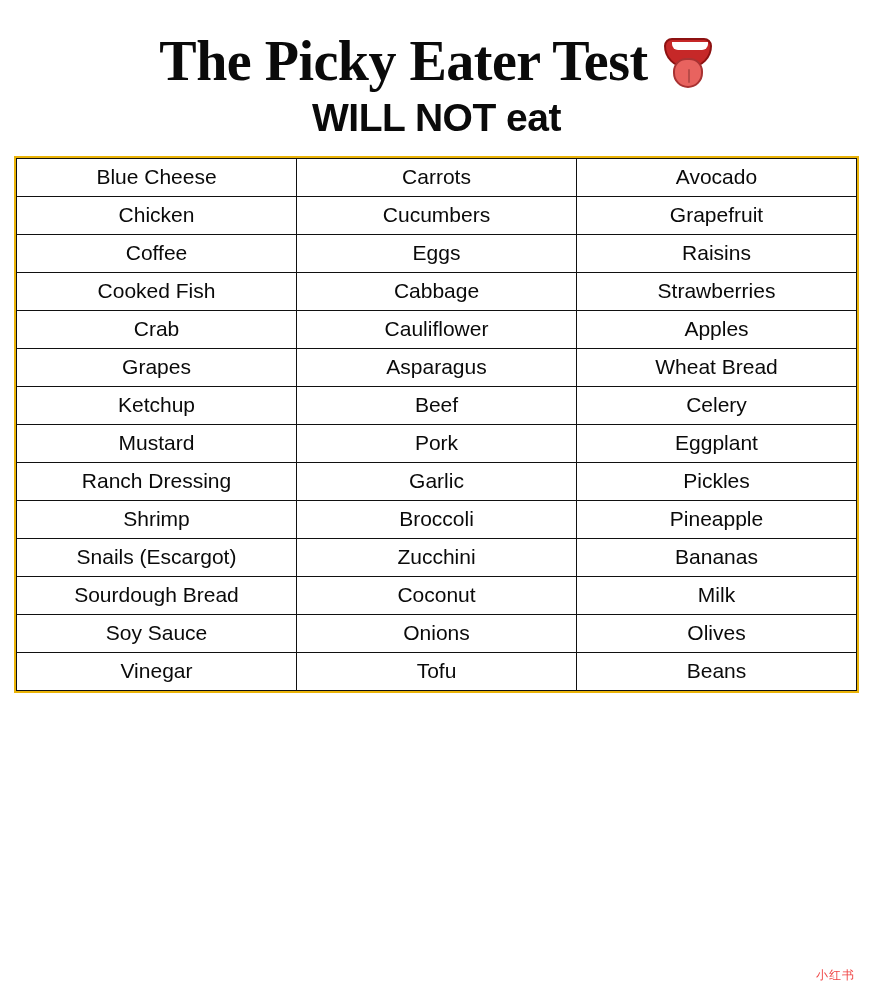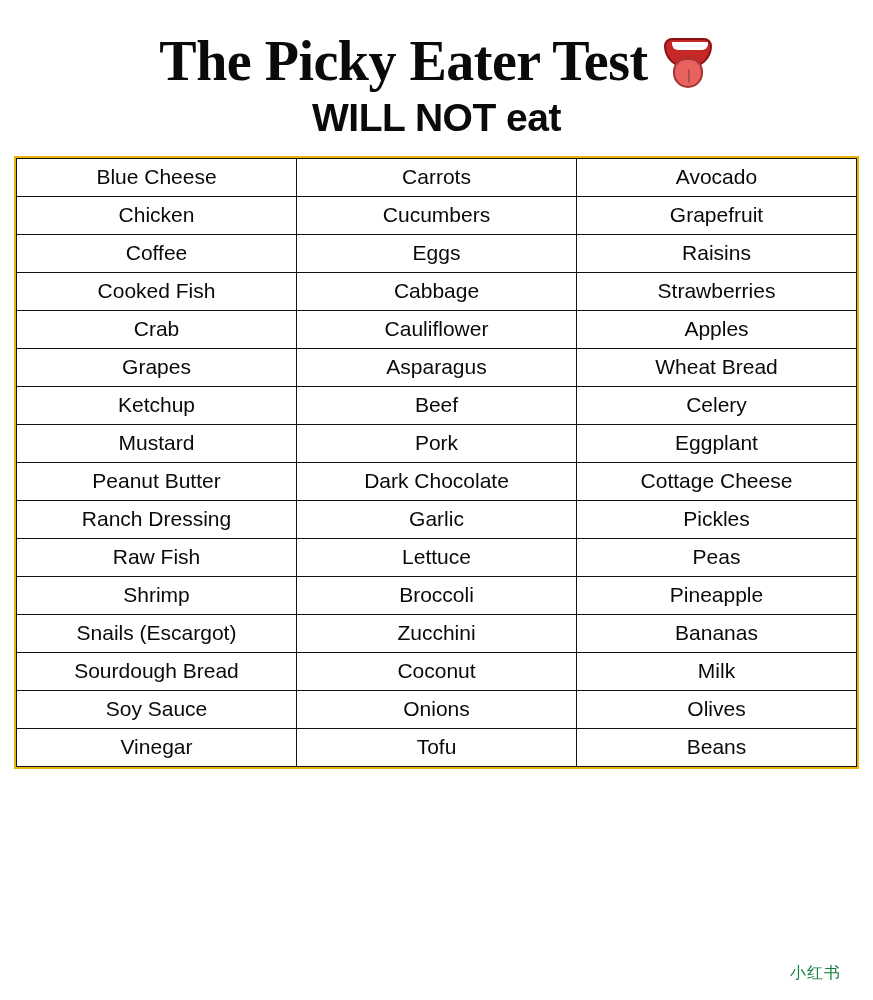--- a/index.html
+++ b/index.html
@@ -123,24 +123,24 @@
     height: 37px;
     padding: 0 2px;
     white-space: nowrap;
     overflow: hidden;
     text-overflow: ellipsis;
   }
 
   
   .watermark {
     position: absolute;
-    right: 32px;
+    right: 18px;
     bottom: 16px;
-    font-size: 16px;
-    color: #15803d;
+    font-size: 12px;
+    color: #ef4444;
     letter-spacing: 1px;
     user-select: none;
   }
 </style>
 </head>
 <body>
 
 <div class="page">
 
   <div class="header">
@@ -193,35 +193,25 @@
             <td>Ketchup</td>
             <td>Beef</td>
             <td>Celery</td>
           </tr>
           <tr>
             <td>Mustard</td>
             <td>Pork</td>
             <td>Eggplant</td>
           </tr>
           <tr>
-            <td>Peanut Butter</td>
-            <td>Dark Chocolate</td>
-            <td>Cottage Cheese</td>
-          </tr>
-          <tr>
             <td>Ranch Dressing</td>
             <td>Garlic</td>
             <td>Pickles</td>
           </tr>
           <tr>
-            <td>Raw Fish</td>
-            <td>Lettuce</td>
-            <td>Peas</td>
-          </tr>
-          <tr>
             <td>Shrimp</td>
             <td>Broccoli</td>
             <td>Pineapple</td>
           </tr>
           <tr>
             <td>Snails (Escargot)</td>
             <td>Zucchini</td>
             <td>Bananas</td>
           </tr>
           <tr>

